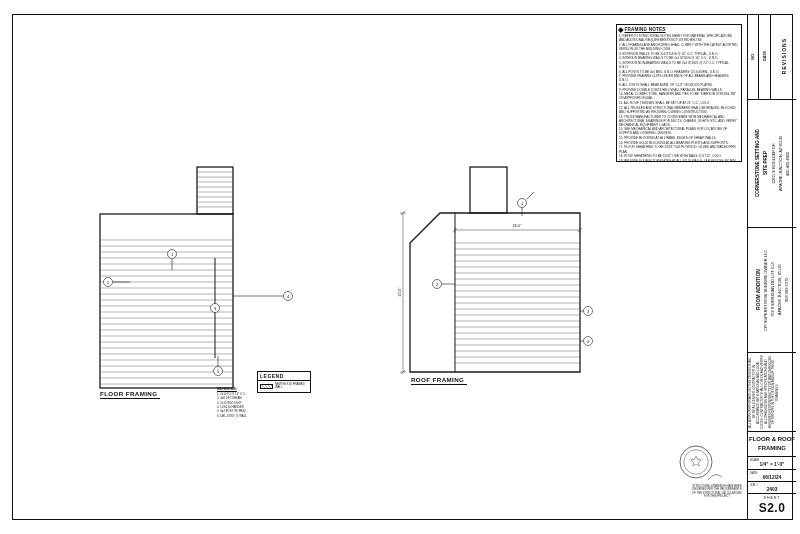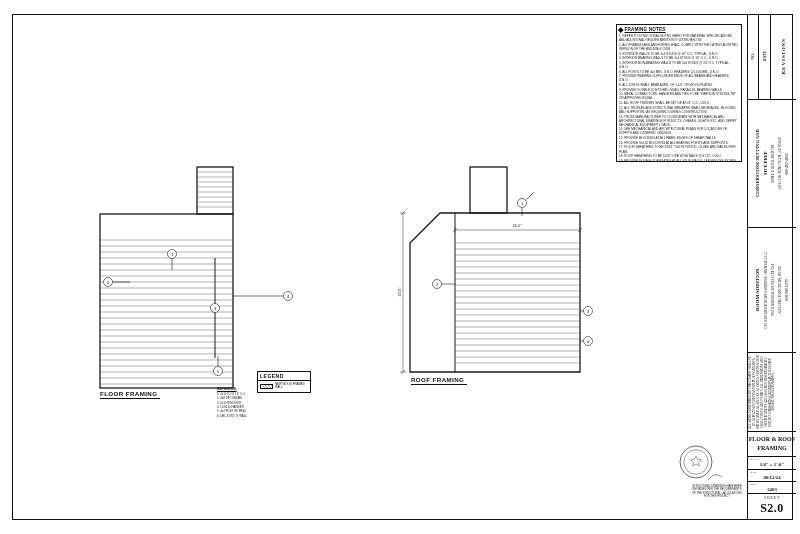--- a/index.html
+++ b/index.html
@@ -34,21 +34,21 @@
   .legend-title{font-size:5px;font-weight:700;letter-spacing:.5px;padding:1px 2px;border-bottom:0.8px solid #111;}
   .legend-row{display:flex;align-items:center;gap:2px;padding:2px;}
   .legend-swatch{width:13px;height:5px;border:0.7px solid #111;box-sizing:border-box;
        background:repeating-linear-gradient(45deg,#999 0 .7px,transparent .7px 2.2px);flex:0 0 auto;}
   .legend-label{font-size:2.9px;line-height:1.15;}
 
   
   #stamp-note{left:690px;top:485px;width:54px;text-align:center;font-size:2.7px;line-height:1.25;color:#222;}
 
   
-  #tstrip{left:747px;top:14px;width:49px;height:506px;border-left:1.2px solid #111;box-sizing:border-box;font-family:Liberation Serif, serif;}
+  #tstrip{left:747px;top:14px;width:49px;height:506px;border-left:1.2px solid #111;box-sizing:border-box;}
   .ts{position:absolute;left:0;width:100%;box-sizing:border-box;}
   .vcenter{display:flex;align-items:center;justify-content:center;}
   .vtext{writing-mode:vertical-rl;transform:rotate(180deg);text-align:center;}
   #ts-rev{top:0;height:85px;display:flex;}
   .rev-col{height:100%;display:flex;align-items:center;justify-content:center;box-sizing:border-box;}
   .rev-no{width:11px;border-right:0.8px solid #111;}
   .rev-date{width:12px;border-right:0.8px solid #111;}
   .rev-title{flex:1;}
   .rev-col .vtext{font-size:3.8px;font-weight:700;}
   .rev-title .vtext{font-size:5px;letter-spacing:1px;}

